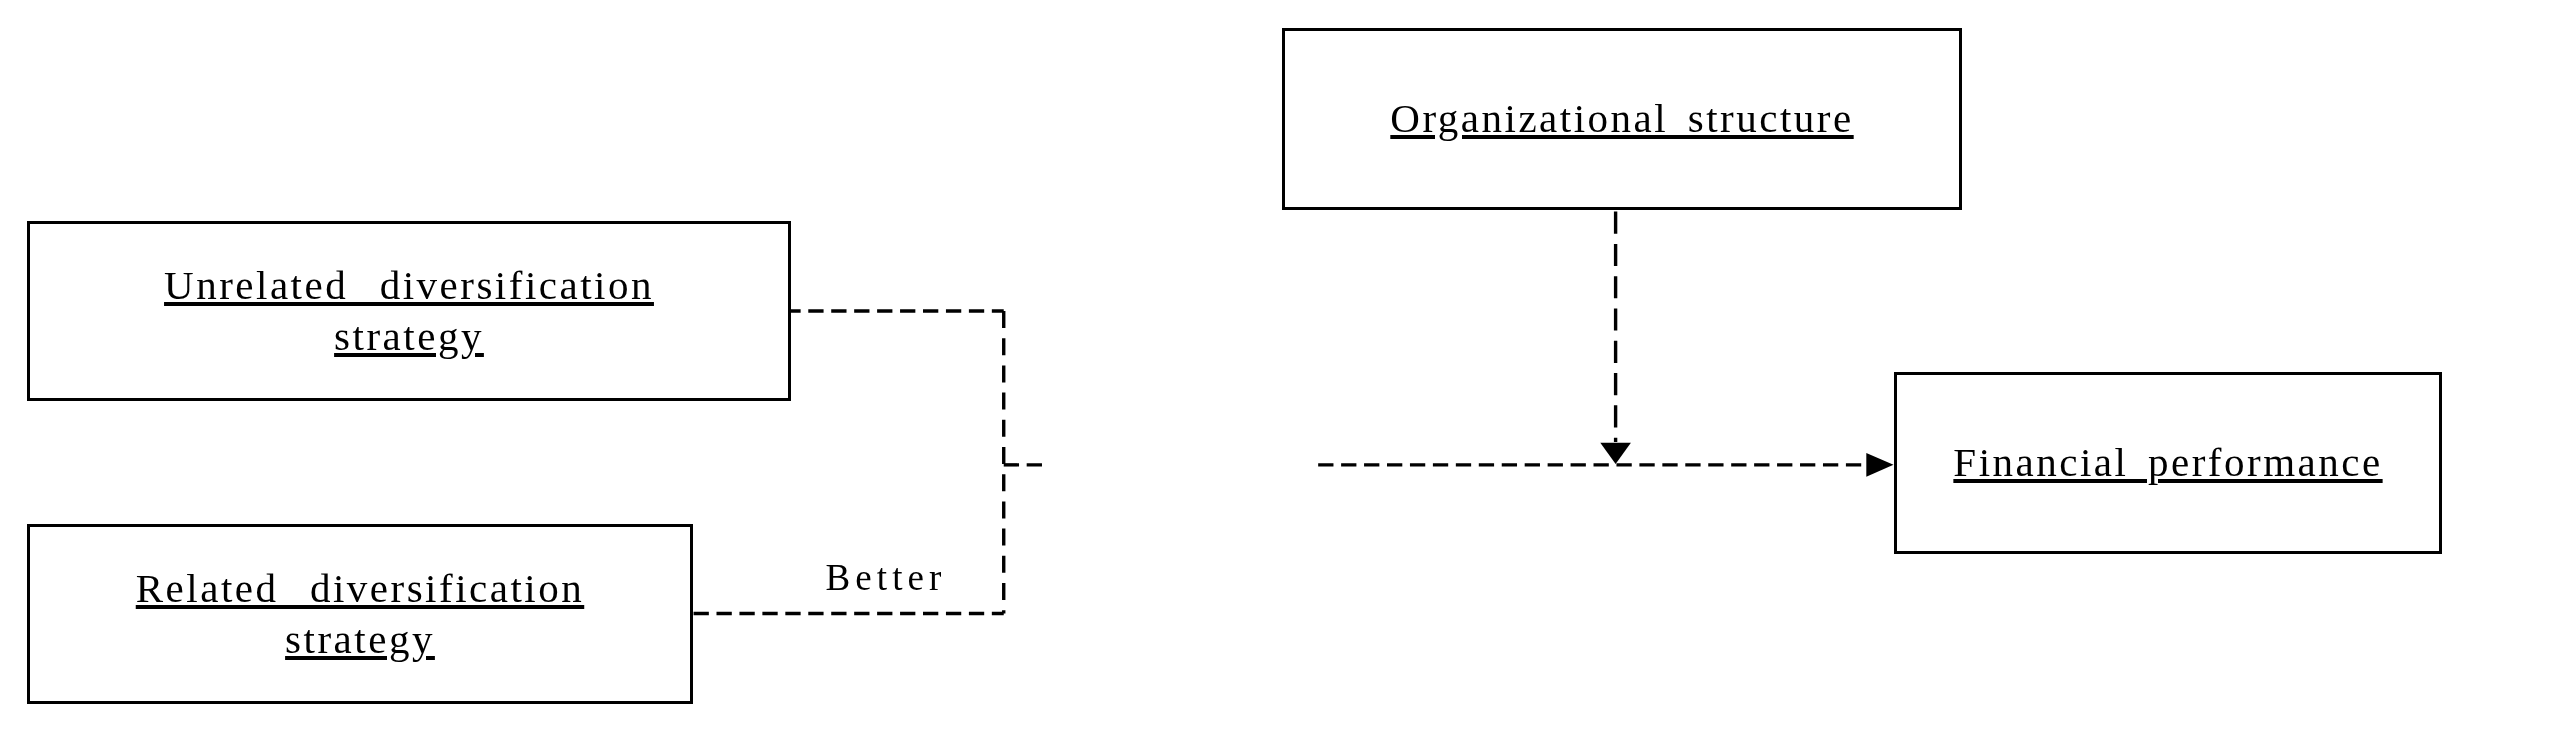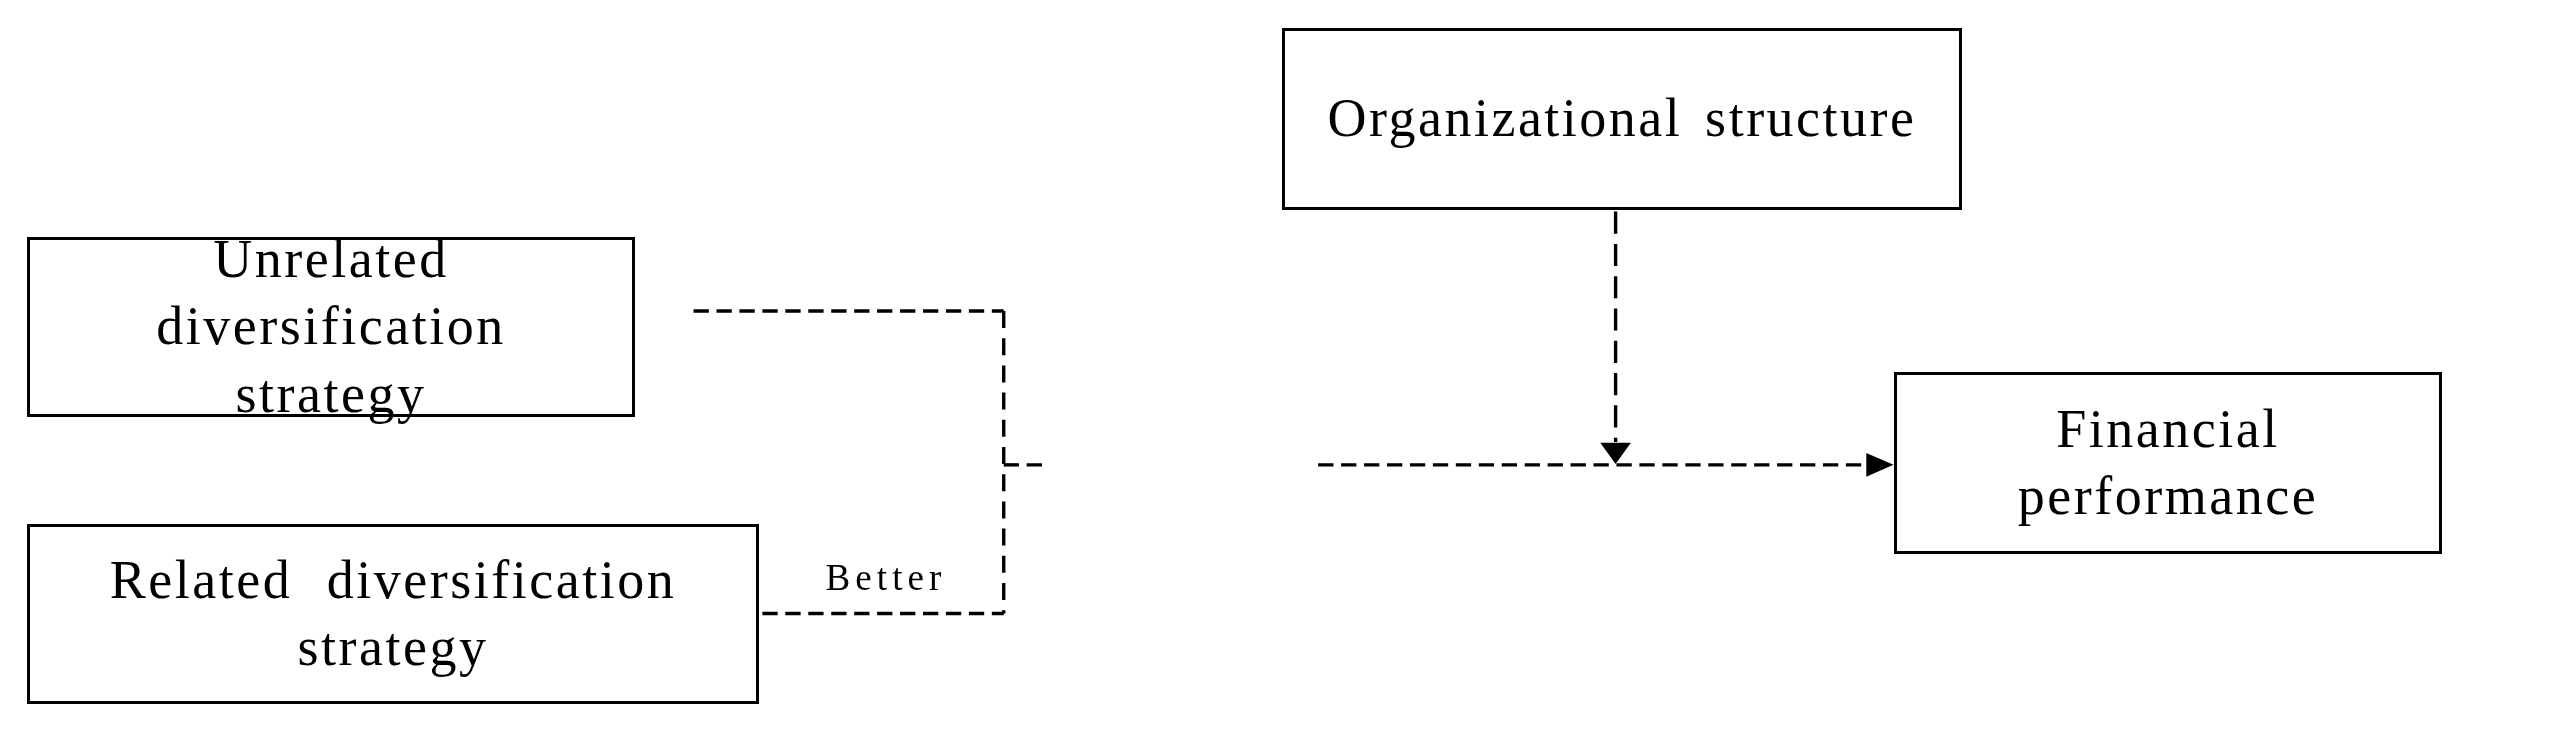--- a/index.html
+++ b/index.html
@@ -35,24 +35,25 @@
     position: absolute;
     box-sizing: border-box;
     border: 3.4px solid #000000;
     background: #ffffff;
     display: flex;
     align-items: center;
     justify-content: center;
     text-align: center;
   }
   .node-label {
-    font-size: 54px;
+    font-size: 41px;
     line-height: 1.25;
     letter-spacing: 2.5px;
     white-space: pre-line;
+    text-decoration: underline;
   }
   .node-label.wide-words {
     word-spacing: 18.7px;
   }
   .node-label.normal-words {
     word-spacing: 6.8px;
   }
   .edge-label {
     position: absolute;
     transform: translate(-50%, -50%);
@@ -83,26 +84,26 @@
     <line x1="1181" y1="366" x2="1181" y2="722" stroke-dasharray="20 12"></line>
 
     <line x1="1181" y1="547" x2="1234" y2="547" stroke-dasharray="18 9"></line>
     <line x1="1551" y1="547" x2="2197" y2="547" stroke-dasharray="18 9"></line>
     <polygon points="2228,547 2196,533 2196,561"></polygon>
 
     <line x1="1901" y1="249" x2="1901" y2="520" stroke-dasharray="26 12"></line>
     <polygon points="1901,546 1883,521 1919,521"></polygon>
   </svg>
 
-  <div class="node" style="left:27px; top:237px; width:608px; height:180px;">
+  <div class="node" style="left:27px; top:221px; width:764px; height:180px;">
     <span class="node-label wide-words">Unrelated diversification
 strategy</span>
   </div>
 
-  <div class="node" style="left:27px; top:524px; width:732px; height:180px;">
+  <div class="node" style="left:27px; top:524px; width:666px; height:180px;">
     <span class="node-label wide-words">Related diversification
 strategy</span>
   </div>
 
   <div class="node" style="left:1282px; top:28px; width:680px; height:182px;">
     <span class="node-label normal-words">Organizational structure</span>
   </div>
 
   <div class="node" style="left:1894px; top:372px; width:548px; height:182px;">
     <span class="node-label normal-words">Financial performance</span>

